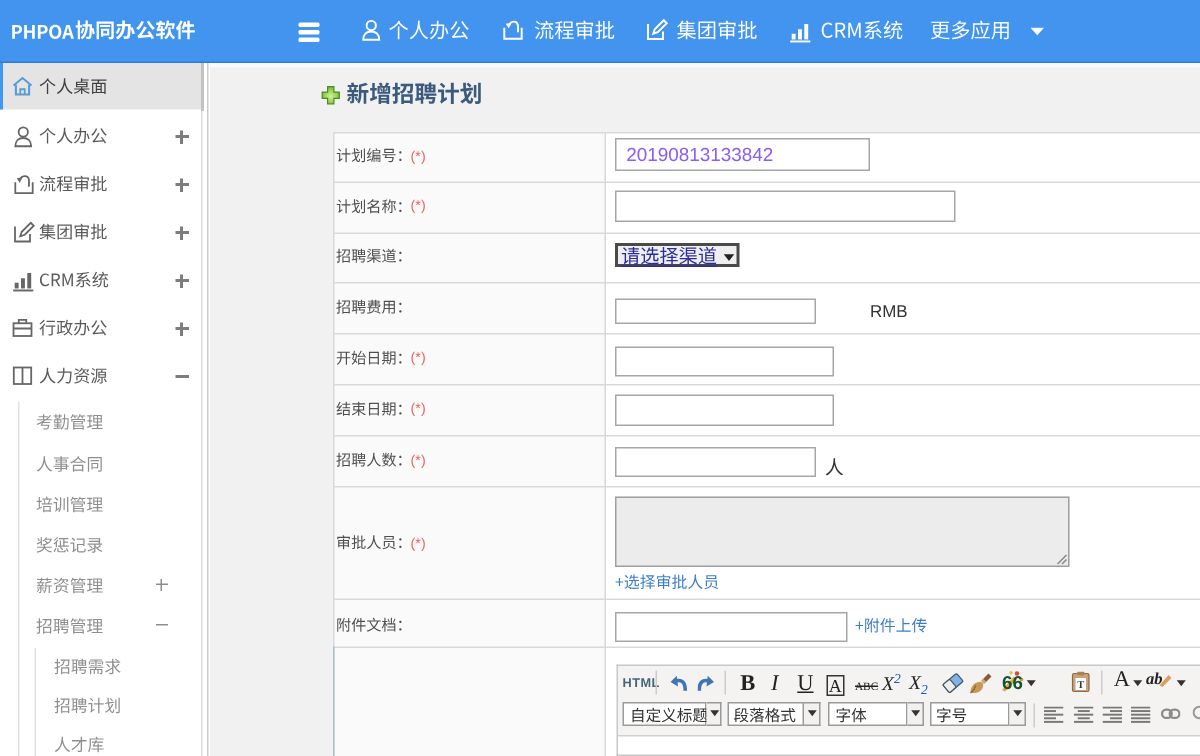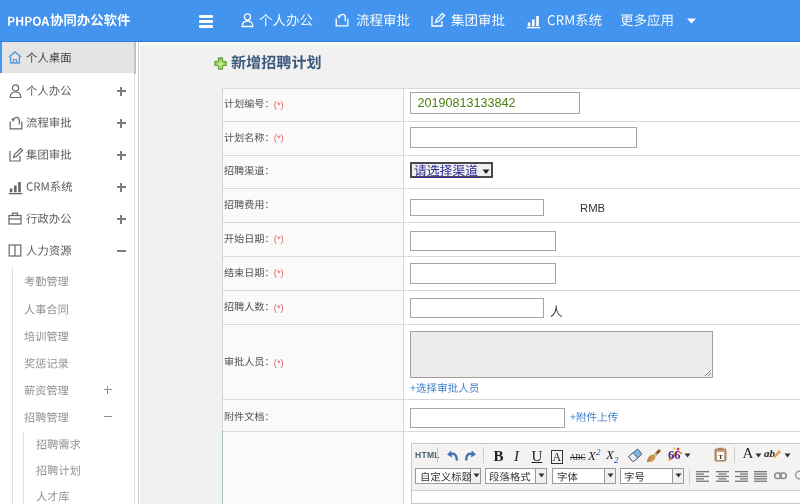--- a/index.html
+++ b/index.html
@@ -491,21 +491,21 @@
     <svg style="position:absolute;left:223.5px;top:409.388px;overflow:visible;" width="47" height="15">
       <g fill="#4f4f4f" transform="translate(0,11.312) scale(0.010100,-0.010100)">
         <use href="#g80" x="0"></use>
         <use href="#g81" x="1000"></use>
         <use href="#g82" x="2000"></use>
         <use href="#g83" x="3000"></use>
         <use href="#g66" x="4000"></use>
       </g>
     </svg>
     <div style="position:absolute;left:409.5px;top:92px;width:170.5px;height:21.5px;background:#fff;border:1px solid #a6a6a6;"></div>
-    <div style="position:absolute;left:417.5px;top:96px;font:12.6px 'Liberation Sans',sans-serif;color:#4d7c0f">20190813133842</div>
+    <div style="position:absolute;left:417.5px;top:96px;font:12.6px 'Liberation Sans',sans-serif;color:#8b5cf6">20190813133842</div>
     <div style="position:absolute;left:409.5px;top:127px;width:227px;height:21px;background:#fff;border:1px solid #a6a6a6;"></div>
     <div style="position:absolute;left:409.5px;top:161.5px;width:83px;height:16.5px;background:#efefef;border:2px solid #4a4a4a"></div>
     <svg style="position:absolute;left:414px;top:161.164px;overflow:visible;" width="66" height="19">
       <g fill="#2c2c9a" transform="translate(0,14.336) scale(0.012800,-0.012800)">
         <use href="#g84" x="0"></use>
         <use href="#g85" x="1000"></use>
         <use href="#g86" x="2000"></use>
         <use href="#g69" x="3000"></use>
         <use href="#g70" x="4000"></use>
       </g>
@@ -585,21 +585,21 @@
     </svg>
     <svg style="position:absolute;left:666px;top:446px" width="17" height="16" viewBox="0 0 17 16">
       <path d="M2 14 L10 5 L12 7 L4 15 Z" fill="#e8a33d"></path>
       <circle cx="12" cy="3" r="1.5" fill="#e04343"></circle>
       <circle cx="15" cy="7" r="1.2" fill="#e08a3d"></circle>
       <circle cx="8" cy="2.5" r="1.1" fill="#e0c43d"></circle>
     </svg>
     <svg style="position:absolute;left:684px;top:453px" width="7" height="5" viewBox="0 0 7 5">
       <path d="M0.5 0.5 L3.5 4.5 L6.5 0.5 Z" fill="#333"></path>
     </svg>
-    <div style="font-family:Liberation Serif, serif;color:#4c1d95;position:absolute;left:668px;top:447.5px;font-size:12.5px;font-weight:bold">66</div>
+    <div style="font-family:Liberation Sans, sans-serif;color:#14532d;position:absolute;left:668px;top:447.5px;font-size:12.5px;font-weight:bold">66</div>
     <svg style="position:absolute;left:714px;top:447px" width="13" height="15" viewBox="0 0 13 15">
       <rect x="1" y="2" width="11" height="12" rx="1" fill="#c9a27a" stroke="#8a6a44" stroke-width="0.8"></rect>
       <rect x="4" y="0.8" width="5" height="2.4" rx="0.8" fill="#a8825a"></rect>
       <rect x="3" y="5" width="7" height="8" fill="#fff"></rect>
       <text x="6.5" y="11.5" font-family="Liberation Serif" font-size="7" text-anchor="middle" fill="#333" font-weight="bold">T</text>
     </svg>
     <div style="position:absolute;left:734px;top:447px;width:1px;height:16px;background:#ccc"></div>
     <div style="font-family:'Liberation Serif',serif;color:#222;position:absolute;left:742.5px;top:445px;font-size:15px">A</div>
     <svg style="position:absolute;left:755px;top:453px" width="7" height="5" viewBox="0 0 7 5">
       <path d="M0.5 0.5 L3.5 4.5 L6.5 0.5 Z" fill="#333"></path>

